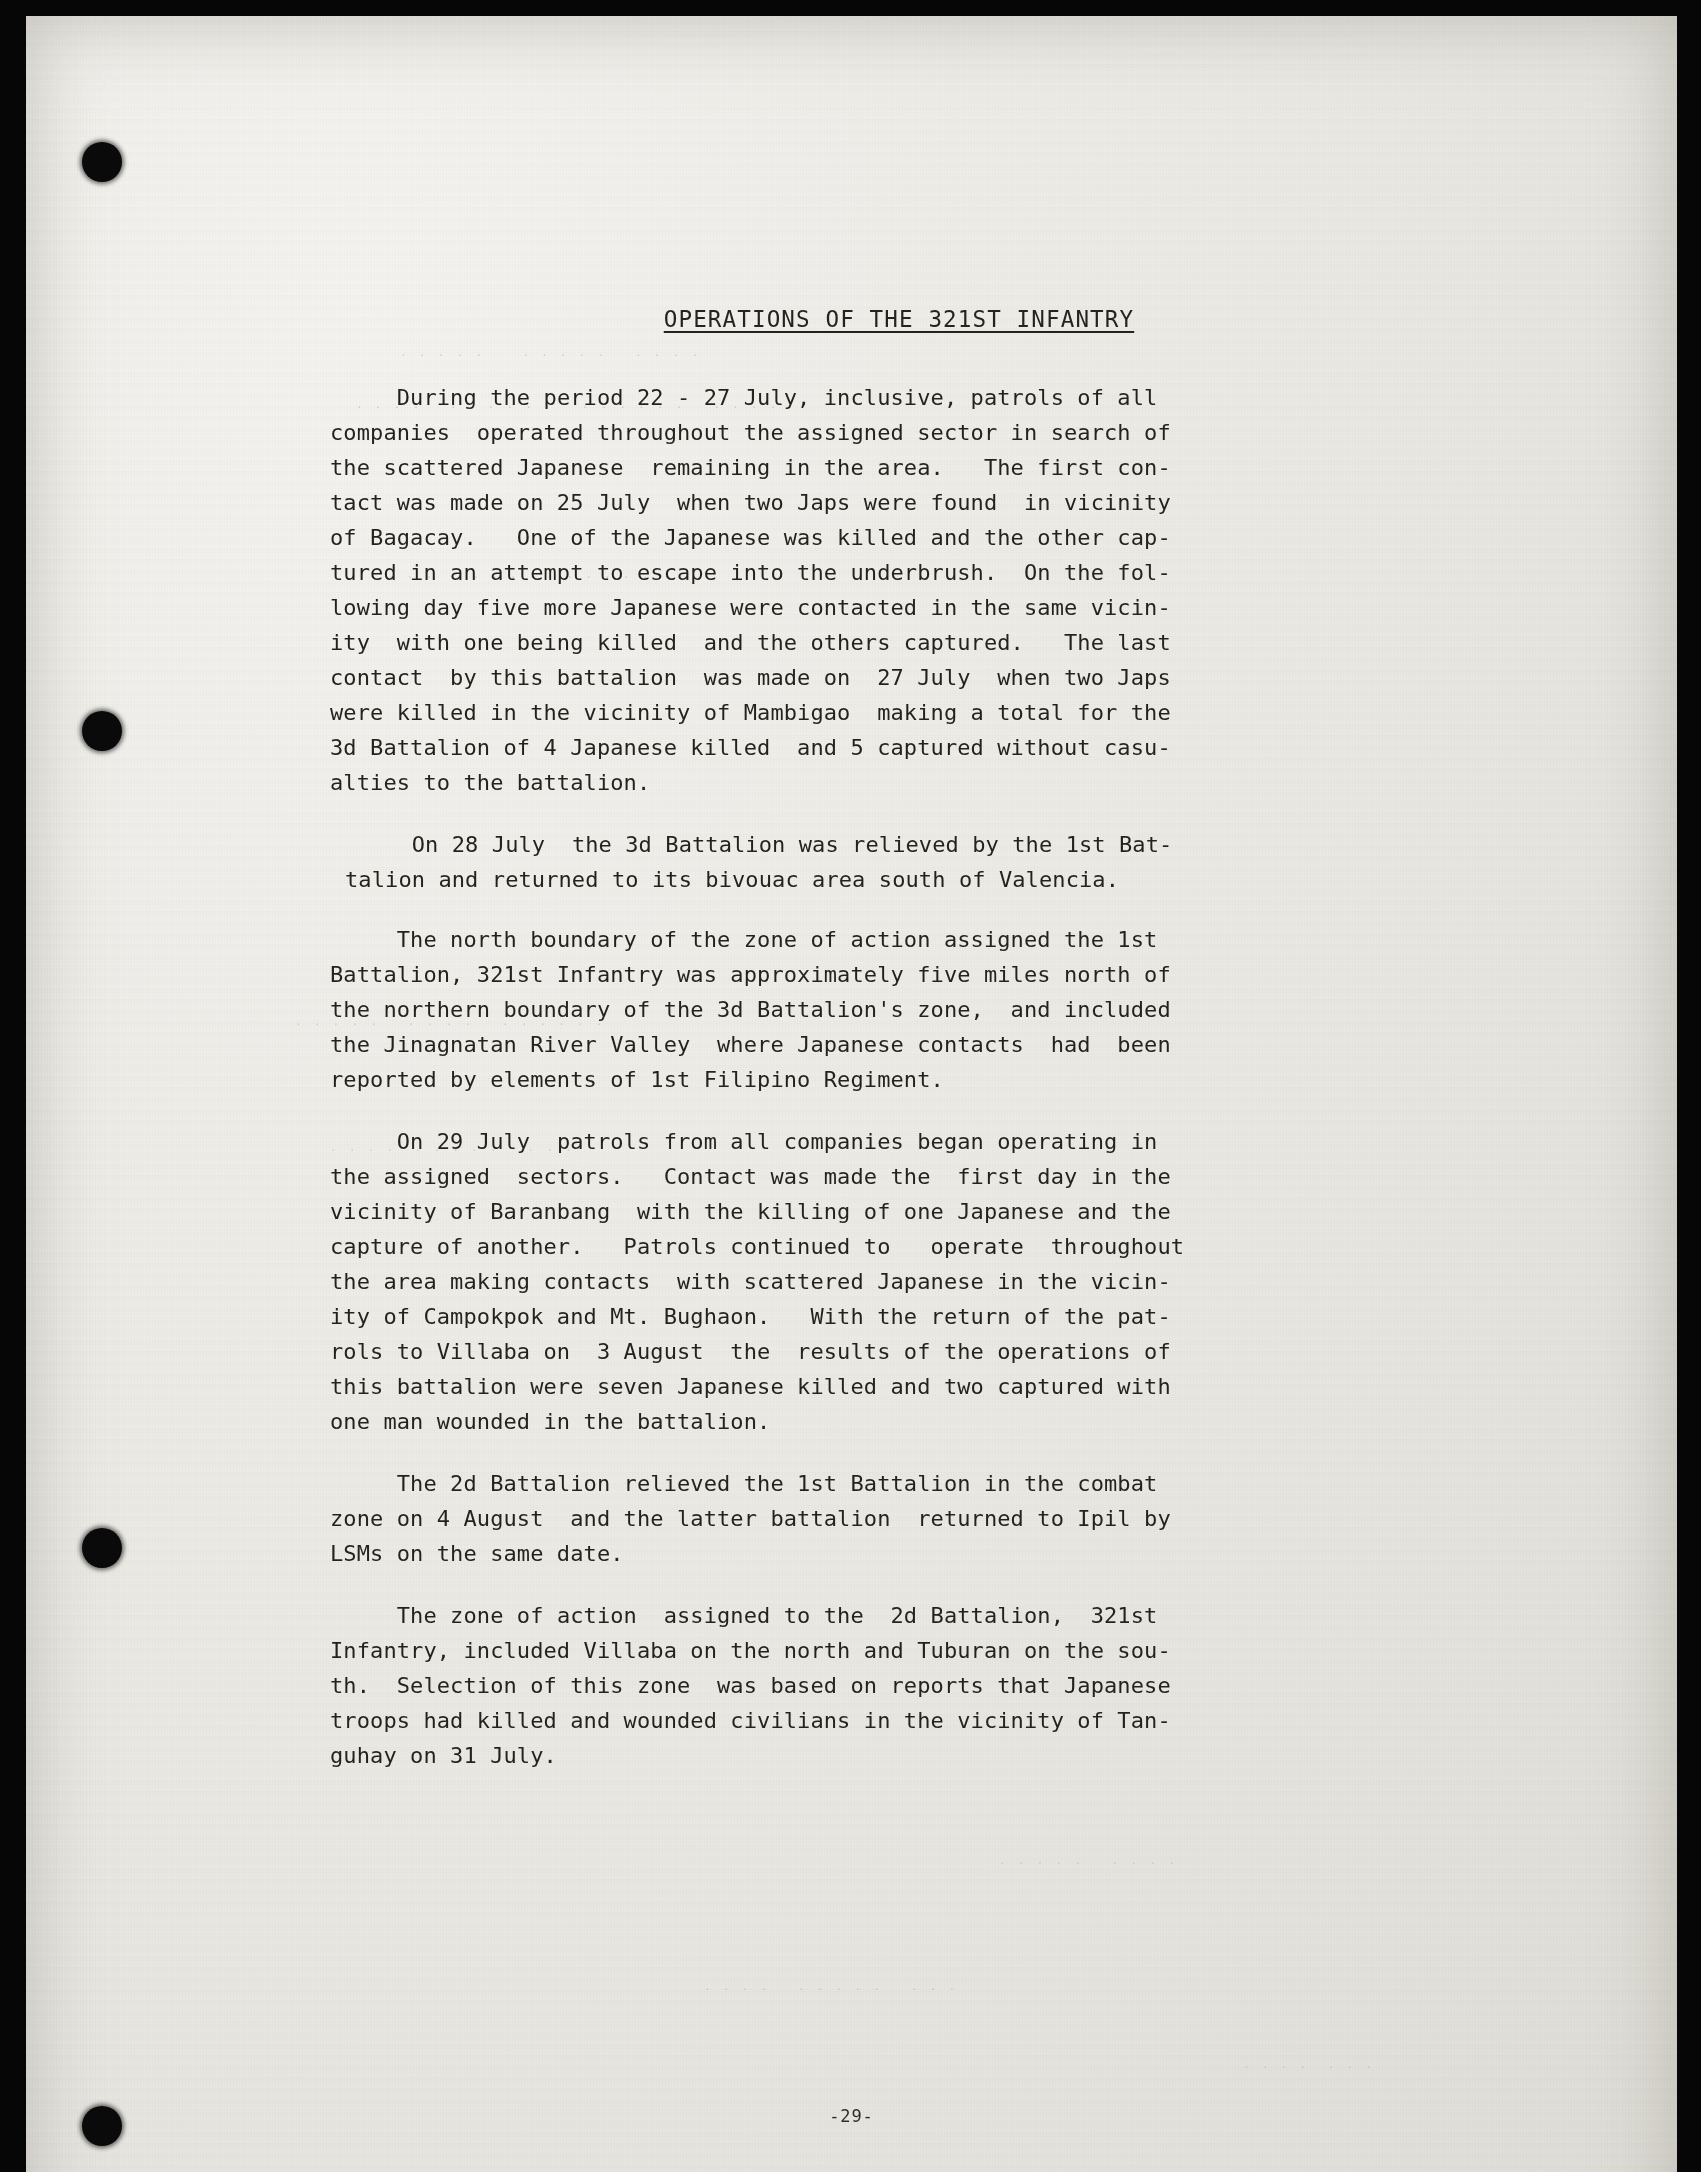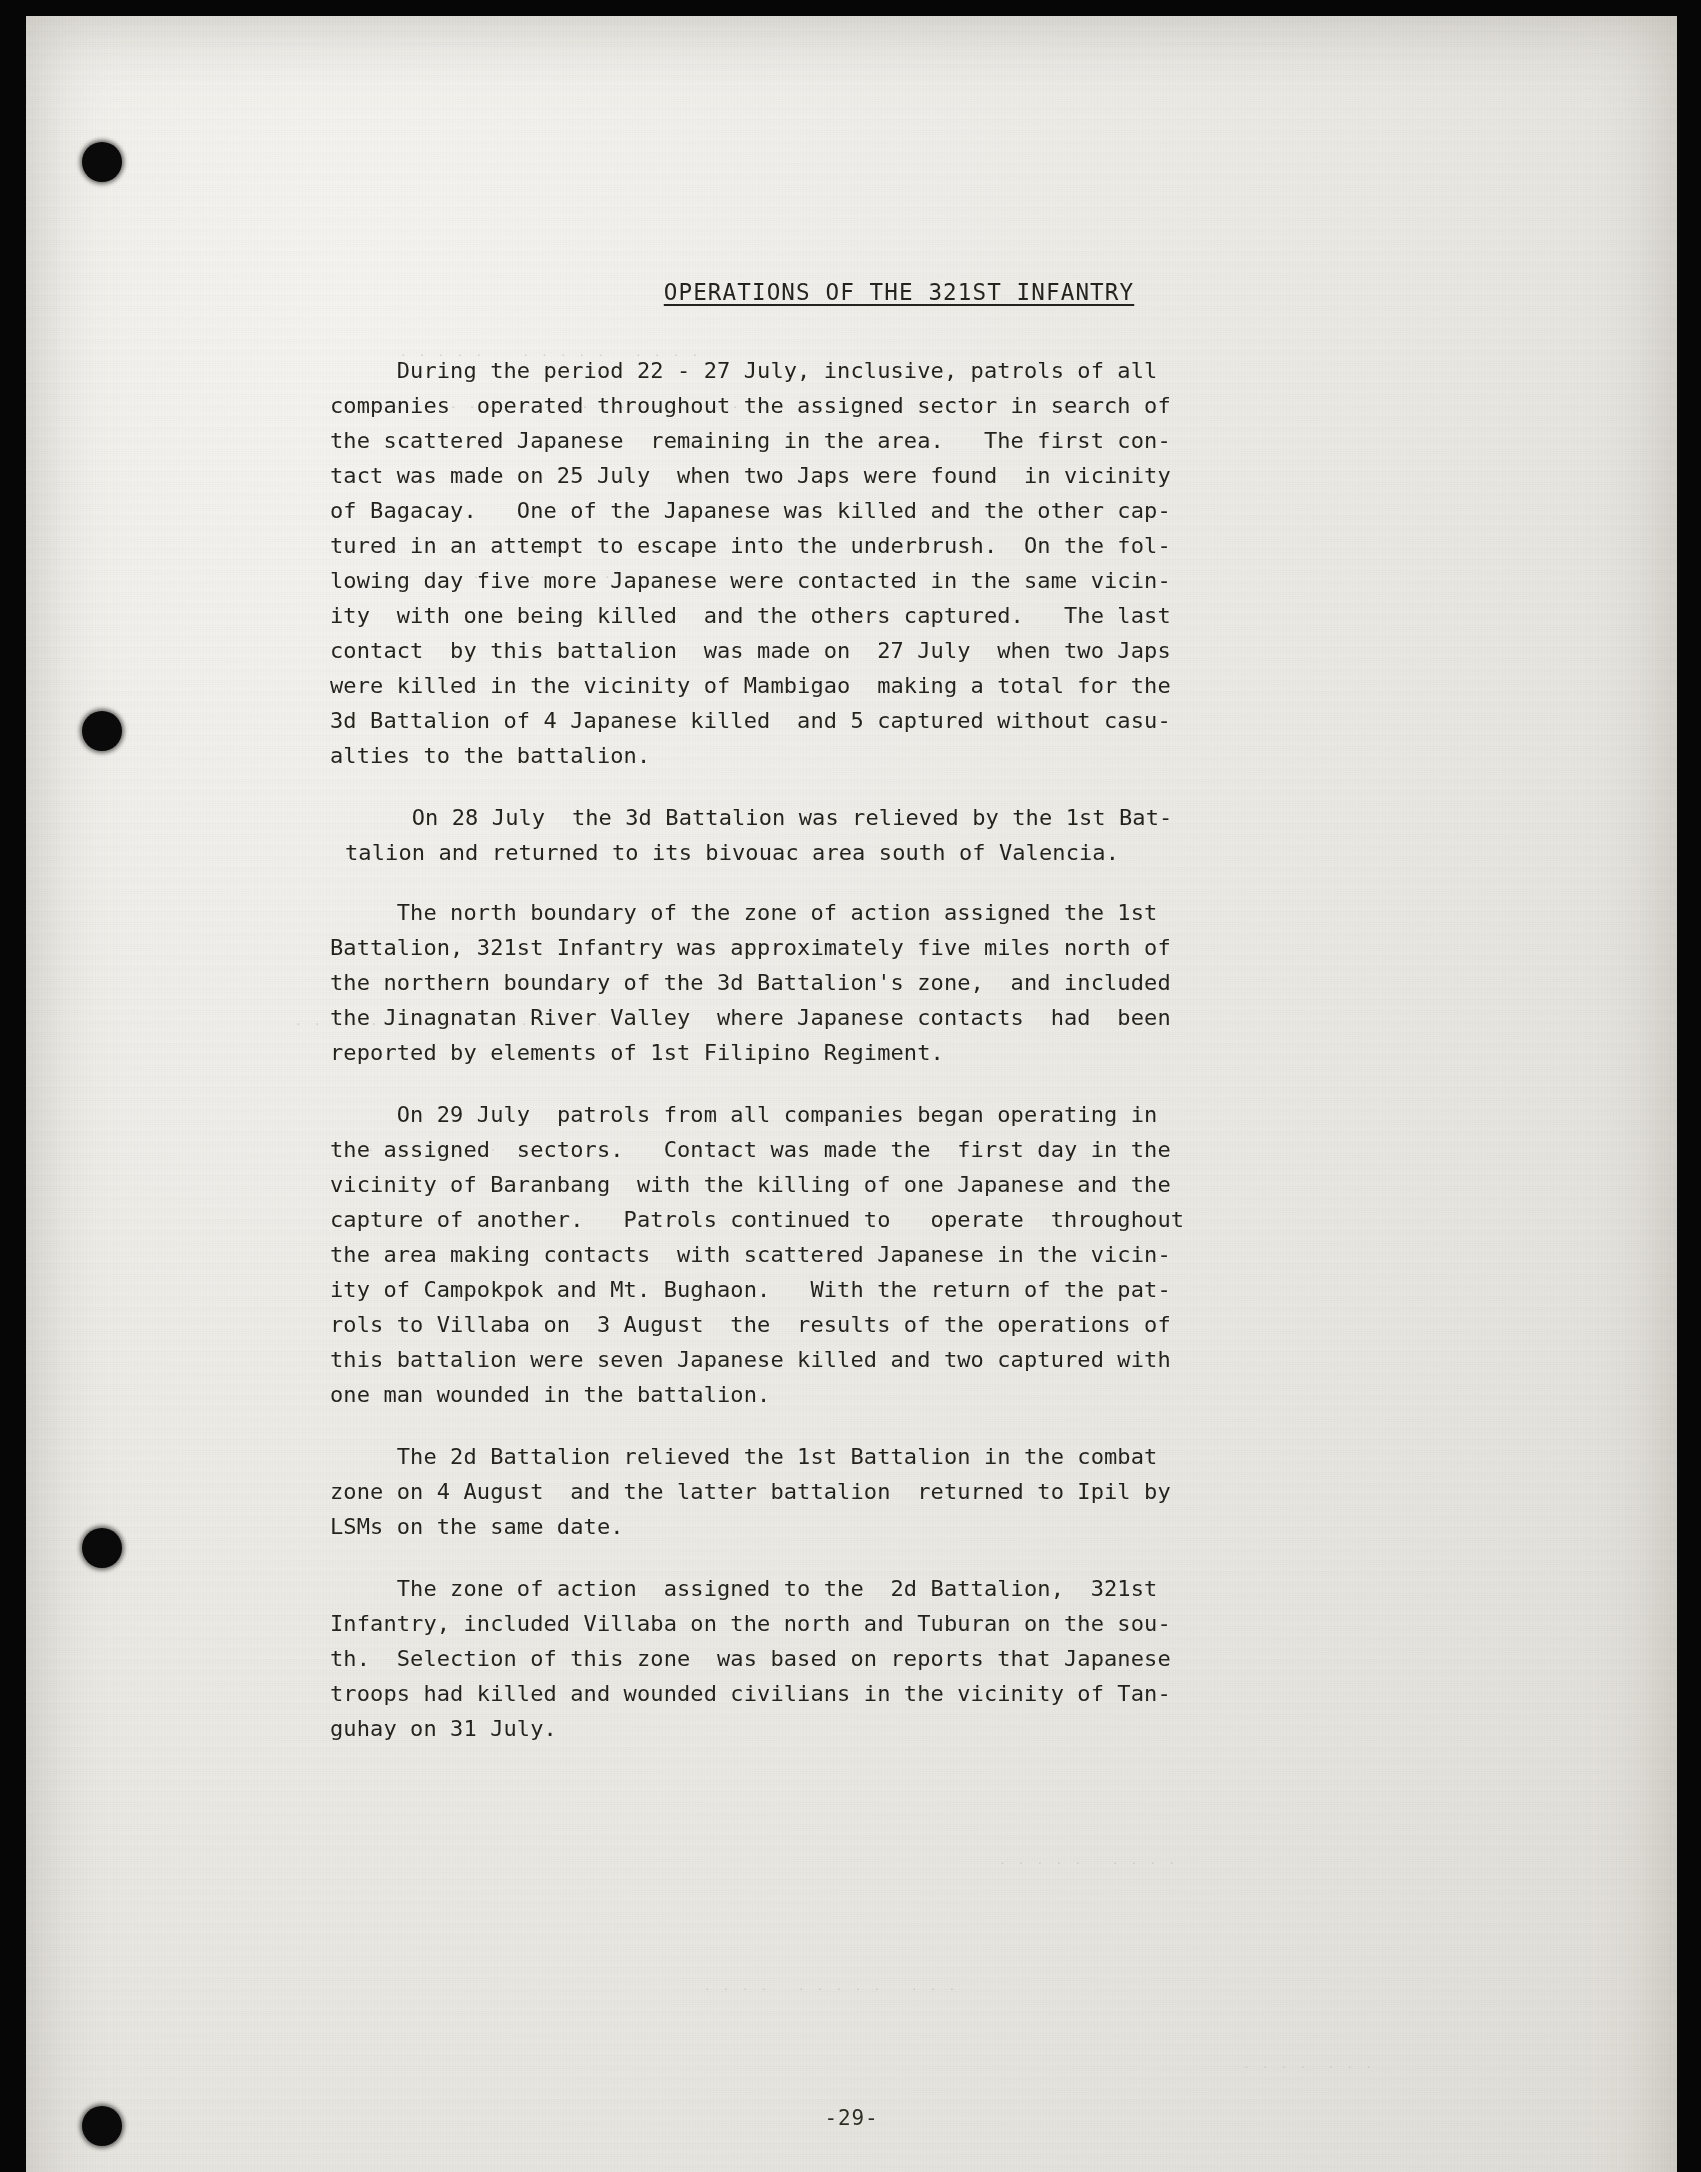--- a/index.html
+++ b/index.html
@@ -58,21 +58,21 @@
     box-shadow: 0 0 4.3px 2.2px rgba(0,0,0,0.55);
   }
   #hole-1 { left: 56px; top: 126px; }
   #hole-2 { left: 56px; top: 695px; }
   #hole-3 { left: 56px; top: 1512px; }
   #hole-4 { left: 56px; top: 2090px; }
 
   #content {
     position: absolute;
     left: 304px;
-    top: 263px;
+    top: 290px;
     width: 1138px;
   }
 
   #doc-title {
     font-size: 22.6px;
     letter-spacing: 1.1px;
     text-align: center;
     text-decoration: underline;
     text-underline-offset: 3.9px;
     color: #15140f;
@@ -93,21 +93,21 @@
   }
 
   .para.tight { margin-bottom: 25px; margin-left: 15px; }
 
   #page-number {
     position: absolute;
     left: 0;
     top: 2090px;
     width: 1651px;
     text-align: center;
-    font-size: 21px;
+    font-size: 17px;
     color: #1a190f;
     letter-spacing: 0.9px;
     opacity: 0.9;
   }
 
   
   .ghost {
     position: absolute;
     color: #b8b5ac;
     font-size: 11.3px;

